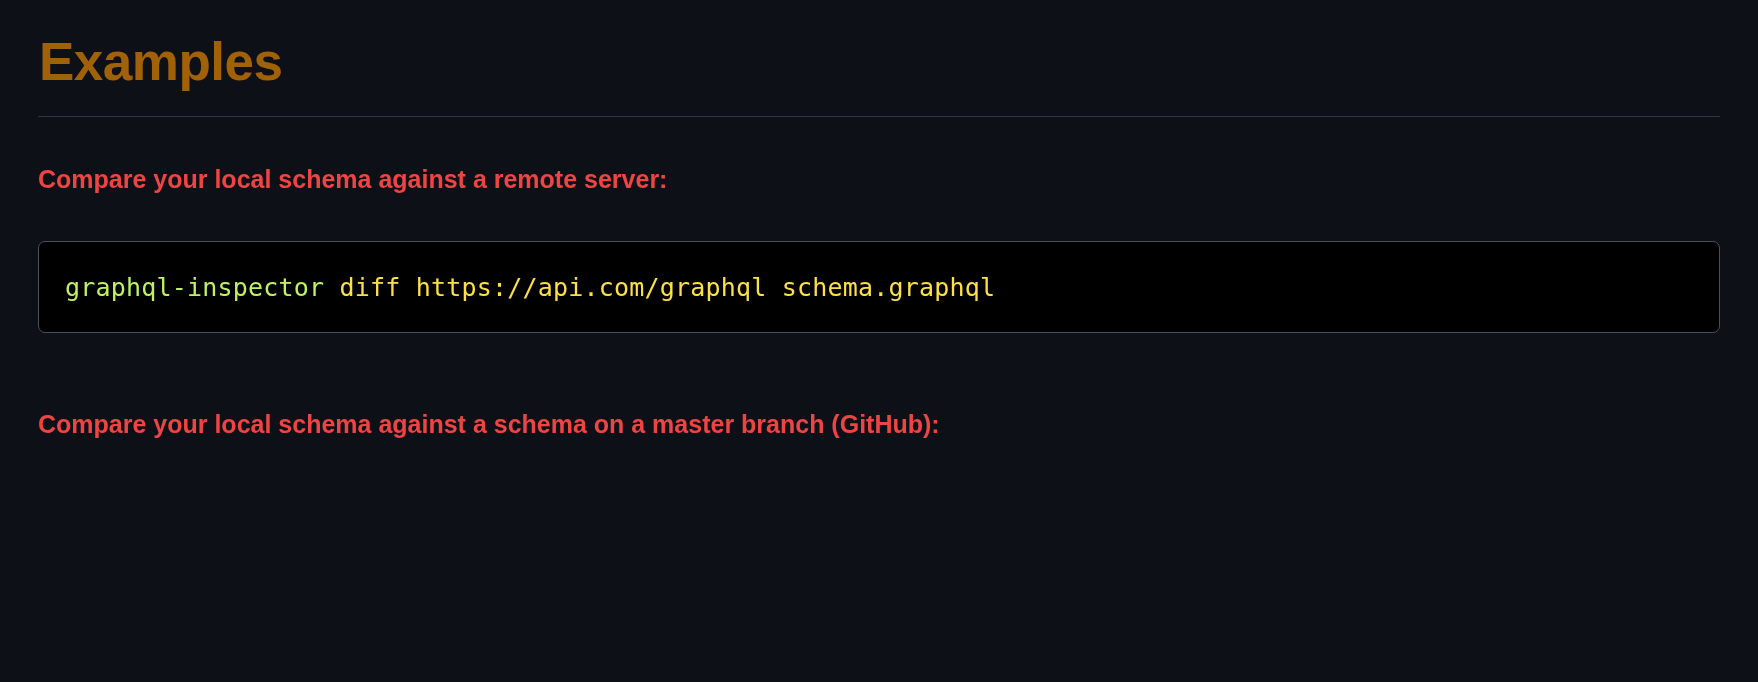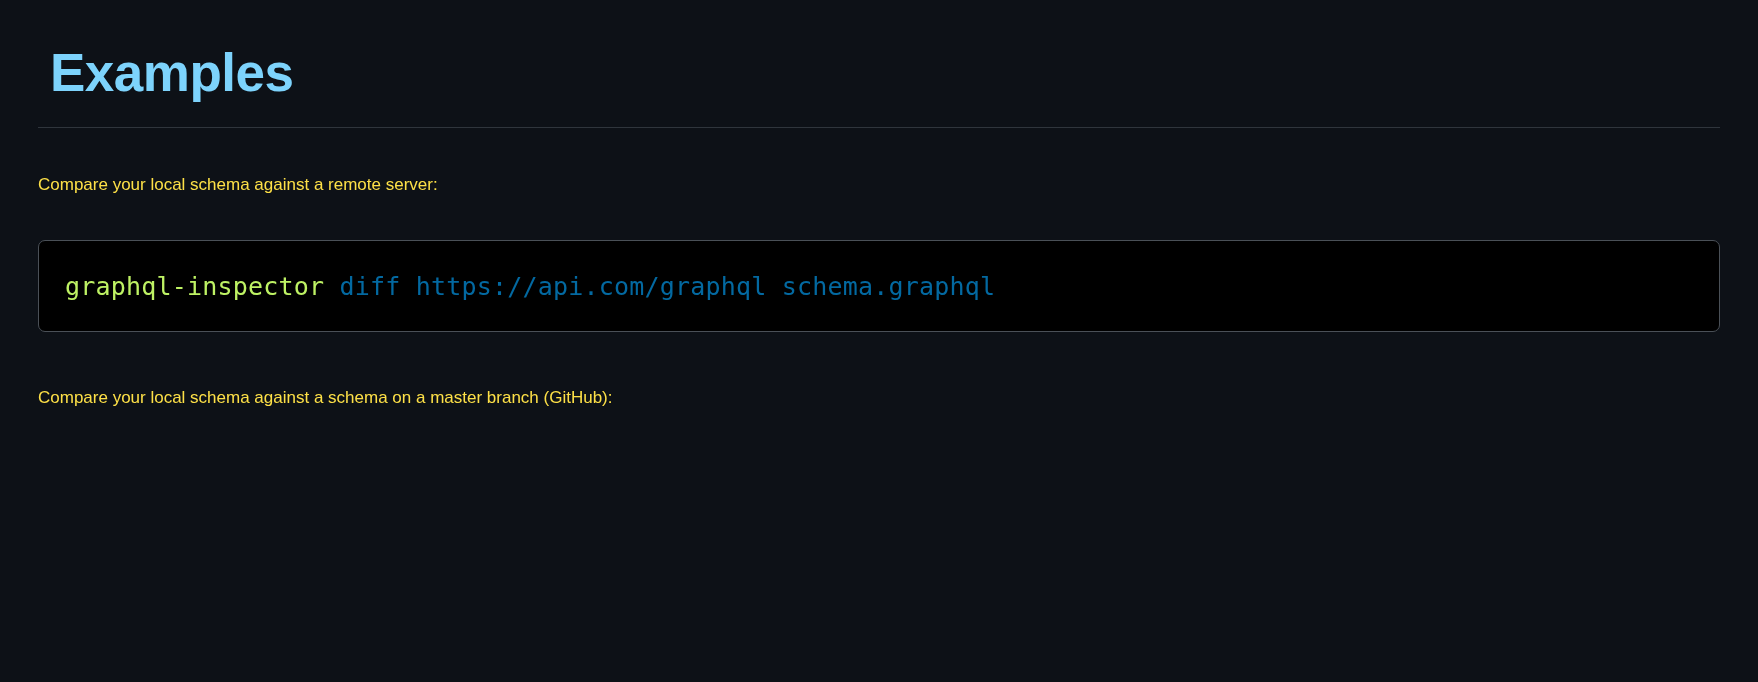--- a/index.html
+++ b/index.html
@@ -17,48 +17,48 @@
 
   .page {
     box-sizing: border-box;
     width: 1758px;
     height: 682px;
     padding: 0 38px;
     background: #0d1117;
   }
 
   .page-title {
-    margin: 12px;
+    margin: 1px;
     padding-top: 30px;
     font-size: 53px;
     line-height: 1.18;
     font-weight: 700;
     letter-spacing: -0.5px;
-    color: #7dd3fc;
+    color: #a16207;
     font-family: "Liberation Sans", sans-serif;
   }
 
   .title-rule {
     height: 1px;
     background: #2f353c;
     margin-top: 22px;
     width: 100%;
   }
 
   .body-text {
     margin: 0;
-    color: #fde047;
-    font-size: 17px;
+    color: #ef4444;
+    font-size: 25px;
     line-height: 1.5;
-    font-weight: 400;
+    font-weight: 700;
     font-family: "Liberation Sans", sans-serif;
   }
 
   .para-1 { padding-top: 44px; }
-  .para-2 { padding-top: 53px; }
+  .para-2 { padding-top: 53px; margin-top: 20px; }
 
   .code-block {
     box-sizing: border-box;
     margin-top: 43px;
     background: #000000;
     border: 1px solid #4a5057;
     border-radius: 7px;
     height: 92px;
     display: flex;
     align-items: center;
@@ -68,21 +68,21 @@
 
   .code-line {
     font-family: "DejaVu Sans Mono", "Liberation Mono", monospace;
     font-size: 25px;
     line-height: 1;
     white-space: pre;
     letter-spacing: 0.2px;
   }
 
   .tok-cmd  { color: #bef264; }
-  .tok-args { color: #0369a1; }
+  .tok-args { color: #fde047; }
 </style>
 </head>
 <body>
 
 <div class="page">
 
   <h1 class="page-title">Examples</h1>
 
   <div class="title-rule"></div>
 

